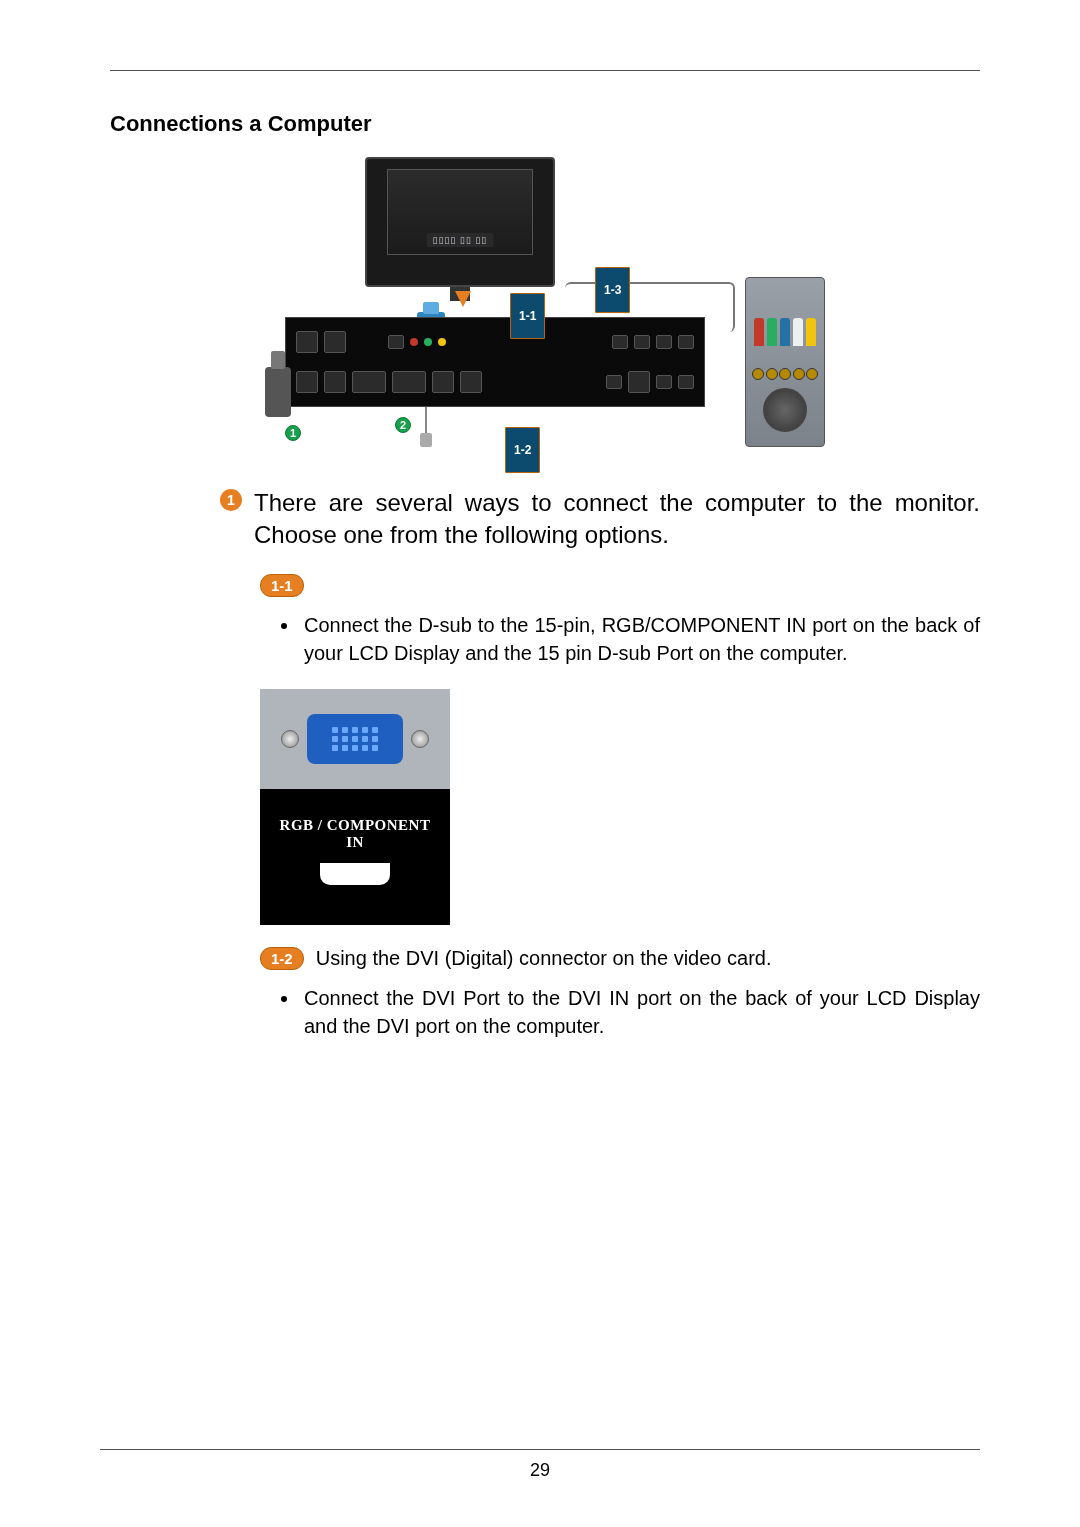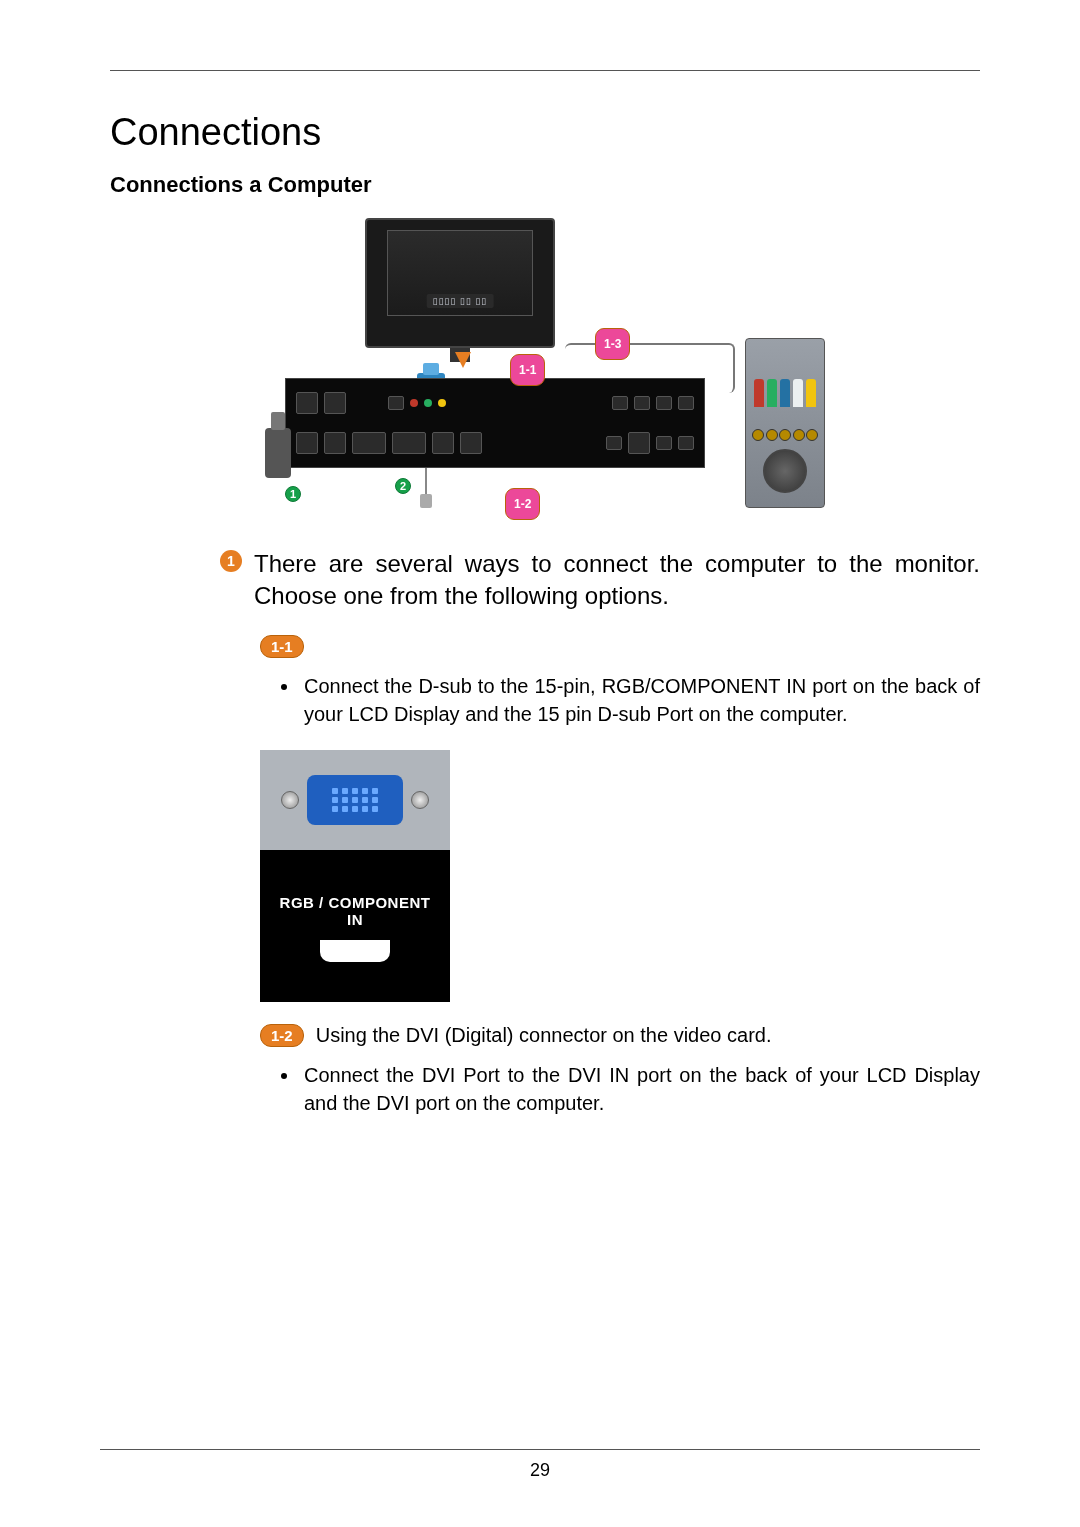--- a/index.html
+++ b/index.html
@@ -130,26 +130,26 @@
   .wire{position:absolute;border:2px solid #777;border-radius:6px;}
   .wire.w1{left:300px;top:125px;width:170px;height:50px;border-bottom:none;border-left:none;}
   .arrow-down{position:absolute;left:190px;top:134px;width:0;height:0;border-left:8px solid transparent;border-right:8px solid transparent;border-top:16px solid #e67e22;}
   .blue-connector{position:absolute;left:152px;top:155px;width:28px;height:34px;background:#2e86c1;border-radius:3px;}
   .blue-connector::before{content:"";position:absolute;left:6px;top:-10px;width:16px;height:12px;background:#5dade2;border-radius:2px;}
   .dangling{position:absolute;left:160px;top:250px;width:2px;height:28px;background:#888;}
   .dangling::after{content:"";position:absolute;left:-5px;bottom:-12px;width:12px;height:14px;background:#aaa;border-radius:2px;}
   
   .callout {
     position:absolute;
-    background:#ec4899;
+    background:#0c4a6e;
     color:#fff;
     font-size:12px;
     font-weight:bold;
-    padding:8px 8px;
-    border-radius:9px;
+    padding:15px 8px;
+    border-radius:1px;
     border:1px solid #b9620a;
   }
   .callout.green{background:#16a04a;border-color:#0e7a37;}
   .c11{left:245px; top:136px;}
   .c12{left:240px; top:270px;}
   .c13{left:330px; top:110px;}
   .c1 {left:20px; top:268px; width:16px;height:16px;padding:0;border-radius:50%;display:flex;align-items:center;justify-content:center;font-size:11px;}
   .c2 {left:130px; top:260px; width:16px;height:16px;padding:0;border-radius:50%;display:flex;align-items:center;justify-content:center;font-size:11px;}
 
   
@@ -191,40 +191,40 @@
   }
   .screw{width:18px;height:18px;border-radius:50%;background:radial-gradient(#eee,#888);border:1px solid #666;}
   .vga{
     width:96px;height:50px;background:#1f5fbf;border-radius:8px;
     display:flex;flex-direction:column;align-items:center;justify-content:center;gap:3px;
   }
   .vga .pinrow{display:flex;gap:4px;}
   .vga .pin{width:6px;height:6px;background:#6aa9ff;border-radius:1px;}
   .closeup .label-area{
     background:#000;color:#fff;text-align:center;
-    padding:44px 4px 40px 4px;
+    padding:28px 4px 40px 4px;
+    font-family:Liberation Serif, serif;
   }
   .closeup .label-area .lbl{font-size:15px;font-weight:bold;letter-spacing:0.5px;line-height:1.15;}
   .closeup .label-area .slot{
     margin:12px auto 0 auto;width:70px;height:22px;background:#fff;border-radius:0 0 10px 10px;
   }
 
   .footer{
     position:absolute; left:100px; right:100px; bottom:46px;
     border-top:1px solid #555; text-align:center; padding-top:10px;
     font-size:18px;
   }
 </style>
 </head>
 <body>
 
 <div class="page">
   <hr class="hr-top">
 
-  <h1 class="title">Connections</h1>
   <h2 class="subtitle">Connections a Computer</h2>
 
   <div class="diagram-wrap">
     <div class="diagram">
       <div class="monitor">
         <span class="osd">▯▯▯▯ ▯▯ ▯▯</span>
       </div>
       <div class="monitor-stand"></div>
       <div class="arrow-down"></div>
       <div class="blue-connector"></div>

